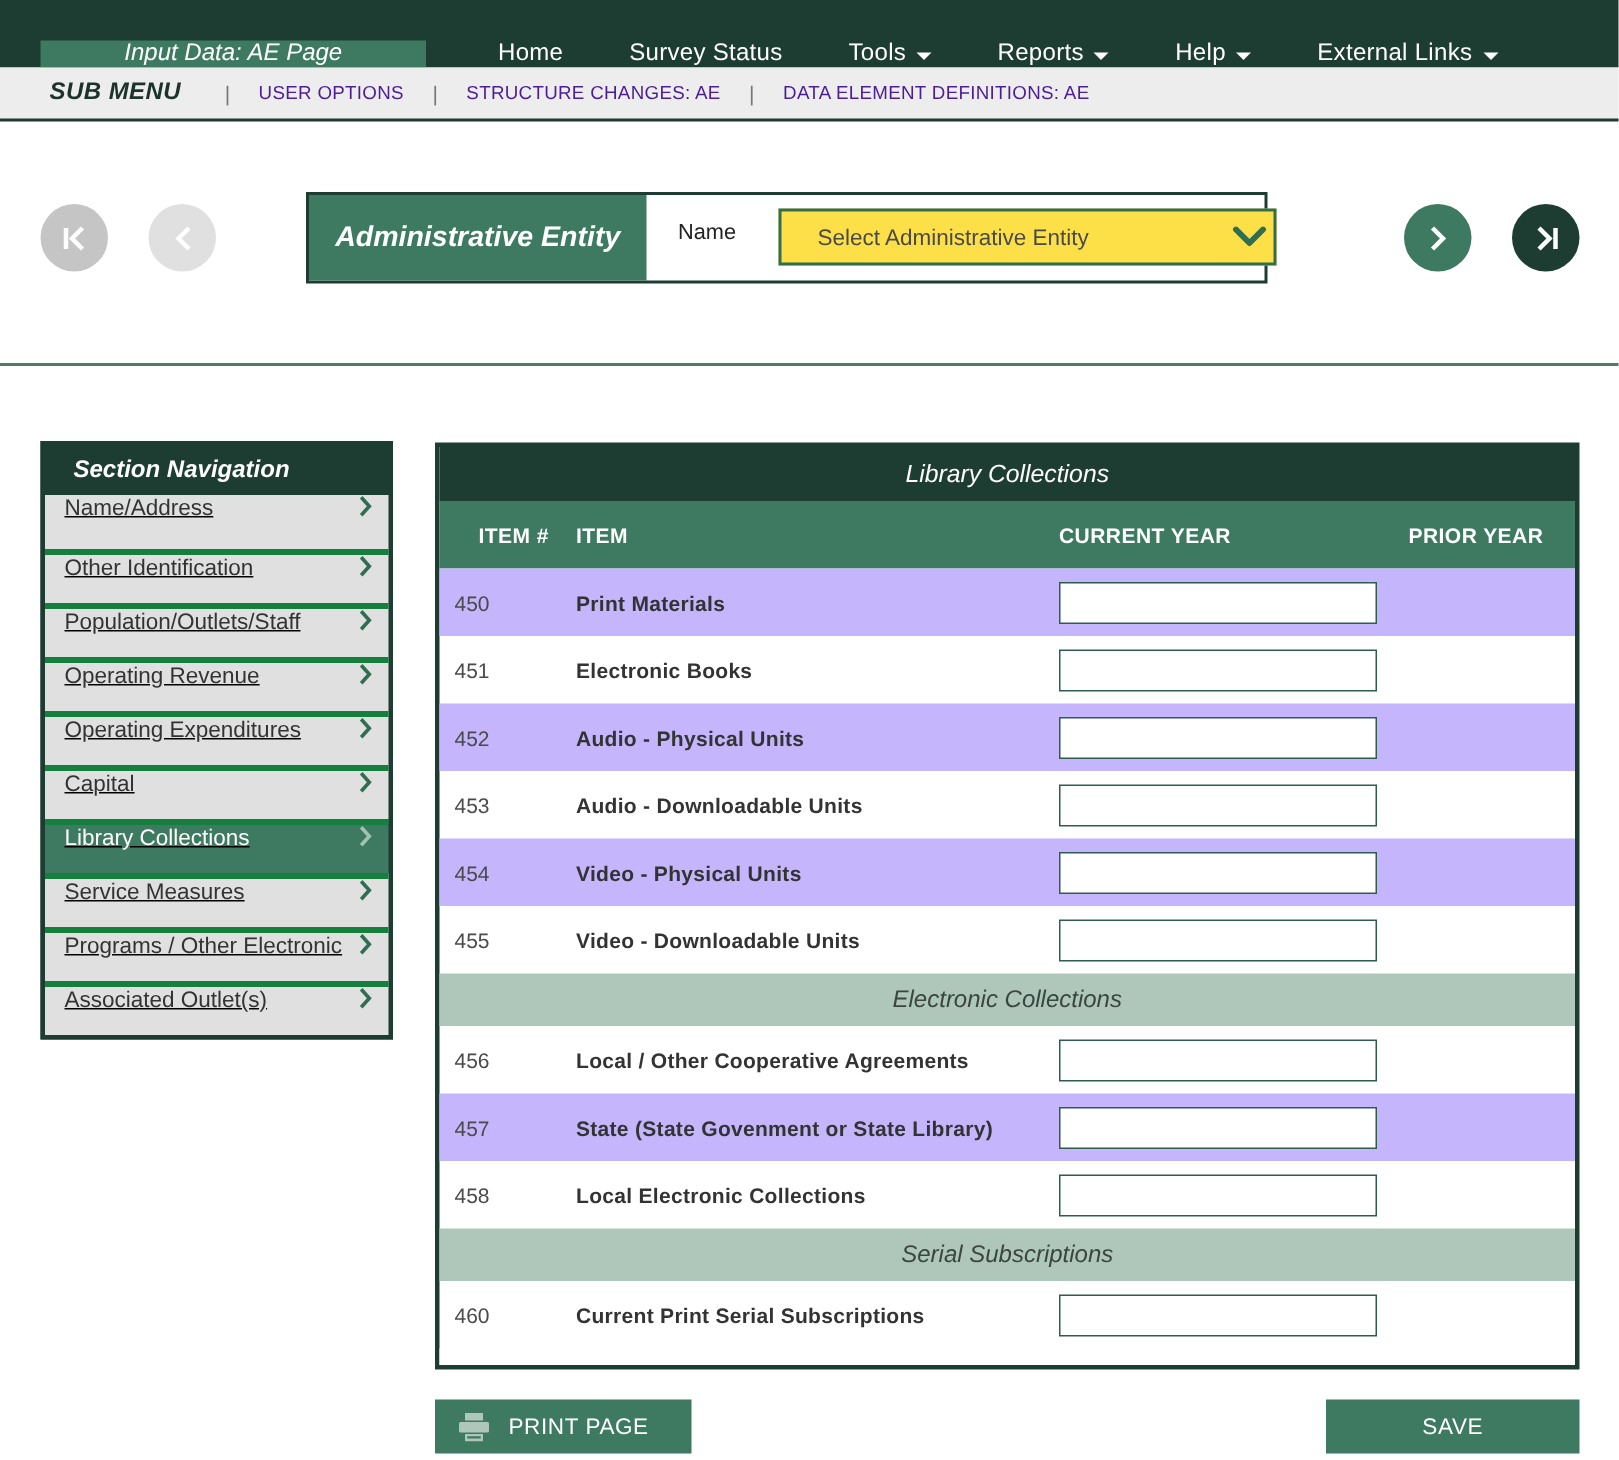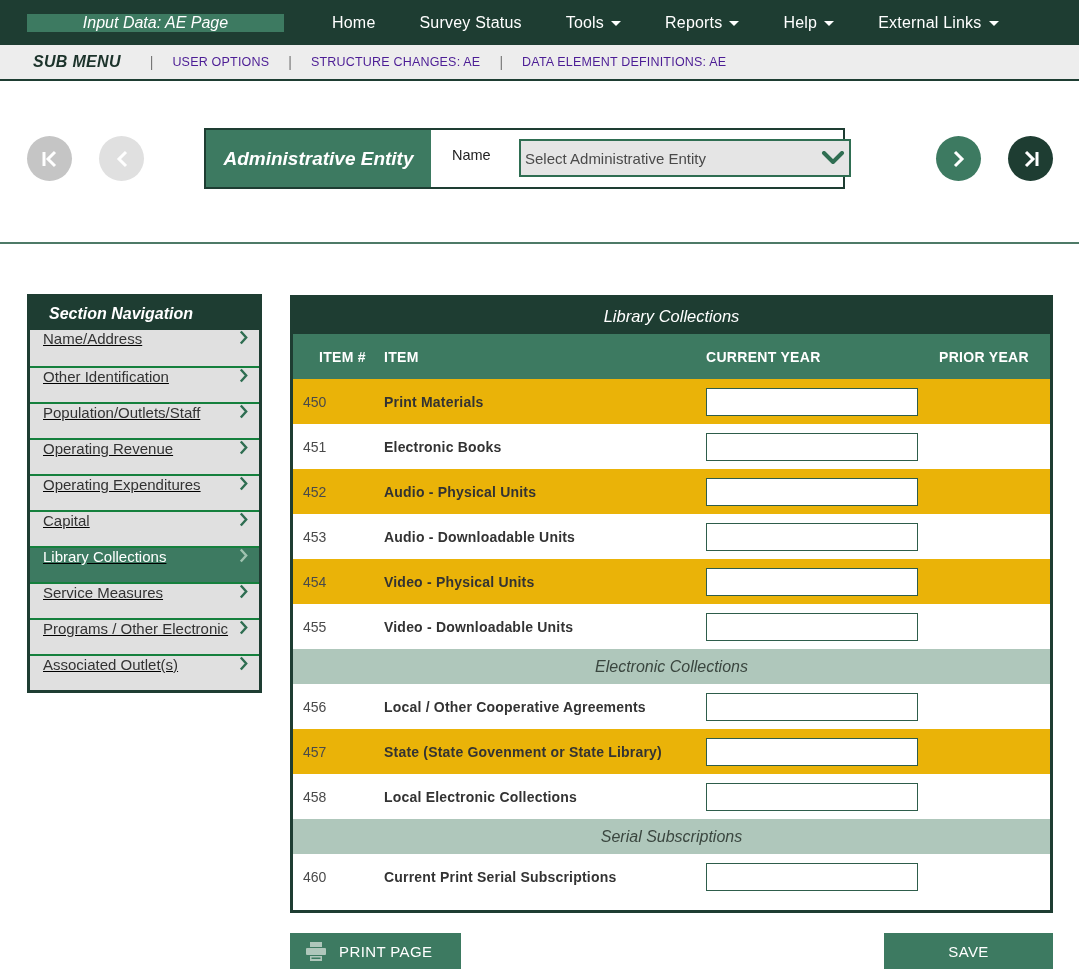--- a/index.html
+++ b/index.html
@@ -7,21 +7,21 @@
   body {
     font-family:"Liberation Sans", sans-serif;
     width:1079px; height:973px; position:relative; overflow:hidden;
     -webkit-font-smoothing:antialiased;
   }
   .page { position:absolute; inset:0; width:1079px; height:973px; }
 
   
   .navbar {
     position:absolute; left:0; top:0; width:1079px; height:45px;
-    background:#1e3d32; display:flex; align-items:center;
+    background:#1e3d32; display:flex; align-items:flex-end;
   }
   .nav-tab {
     margin-left:27px; width:257px; background:#3d7a61;
     display:flex; align-items:center; justify-content:center;
     color:#ffffff; font-style:italic; font-size:16px; cursor:pointer;
   }
   .nav-links {
     display:flex; align-items:center; margin-left:48px; gap:44px;
   }
   .nav-link {
@@ -71,22 +71,22 @@
     font-size:19px; font-weight:bold; font-style:italic;
     display:flex; align-items:center; justify-content:center;
     flex-shrink:0;
   }
   .ae-form { position:relative; flex:1; }
   .ae-name-label {
     position:absolute; left:21px; top:17px; font-size:14.5px; color:#222222;
   }
   .ae-select {
     position:absolute; left:88px; top:9px; width:332px; height:38px;
-    border:2px solid #2f6e52; background:#e5e5e5; cursor:pointer;
-    display:flex; align-items:center;
+    border:2px solid #2f6e52; background:#fde047; cursor:pointer;
+    display:flex; align-items:center;padding-left:20px;
   }
   .ae-select-value {
     margin-left:4px; font-size:15px; color:#4a4a4a; flex:1;
   }
   .ae-select svg { margin-right:4px; }
 
   .divider {
     position:absolute; left:0; top:242px; width:1079px; height:2px;
     background:#4e7a67;
   }
@@ -98,21 +98,21 @@
   }
   .sidebar-title {
     height:33px; background:#1e3d32; color:#ffffff;
     font-size:16px; font-weight:bold; font-style:italic;
     display:flex; align-items:center; padding-left:19px;
   }
   .side-item {
     height:36px; background:#e0e0e0; display:flex; align-items:flex-start;
     cursor:pointer; padding:0 11px 0 13px;text-decoration:underline;
   }
-  .side-item + .side-item { border-top:2px solid #15803d; }
+  .side-item + .side-item { border-top:4px solid #15803d; }
   .side-item .side-label { font-size:15px; color:#333333; flex:1; }
   .side-item svg { flex-shrink:0; }
   .side-item.selected { background:#3d7a61; }
   .side-item.selected .side-label { color:#ffffff; }
 
   
   .table-panel {
     position:absolute; left:290px; top:295px; width:763px;
     border:3px solid #1e3d32; background:#ffffff;
   }
@@ -124,21 +124,21 @@
   .tgrid-row {
     display:grid; grid-template-columns:91px 322px 233px auto;
     align-items:center;
   }
   .thead-row { height:45px; background:#3d7a61; }
   .thead-cell {
     color:#ffffff; font-size:14px; font-weight:bold; letter-spacing:0.3px;
   }
   .thead-cell.c1 { padding-left:26px; }
   .item-row { height:45px; }
-  .item-row.alt { background:#eab308; }
+  .item-row.alt { background:#c4b5fd; }
   .cell-num { font-size:14px; color:#4a4a4a; padding-left:10px; }
   .cell-label { font-size:14px; font-weight:bold; color:#333333; letter-spacing:0.2px; }
   .cell-input input {
     width:212px; height:28px; border:1px solid #2e5d4b; background:#ffffff;
     font-size:14px; font-family:"Liberation Sans", sans-serif; color:#333;
     padding:0 6px; display:block;
   }
   .section-row {
     height:35px; background:#afc7bb; color:#3a463f;
     font-size:16px; font-style:italic;

